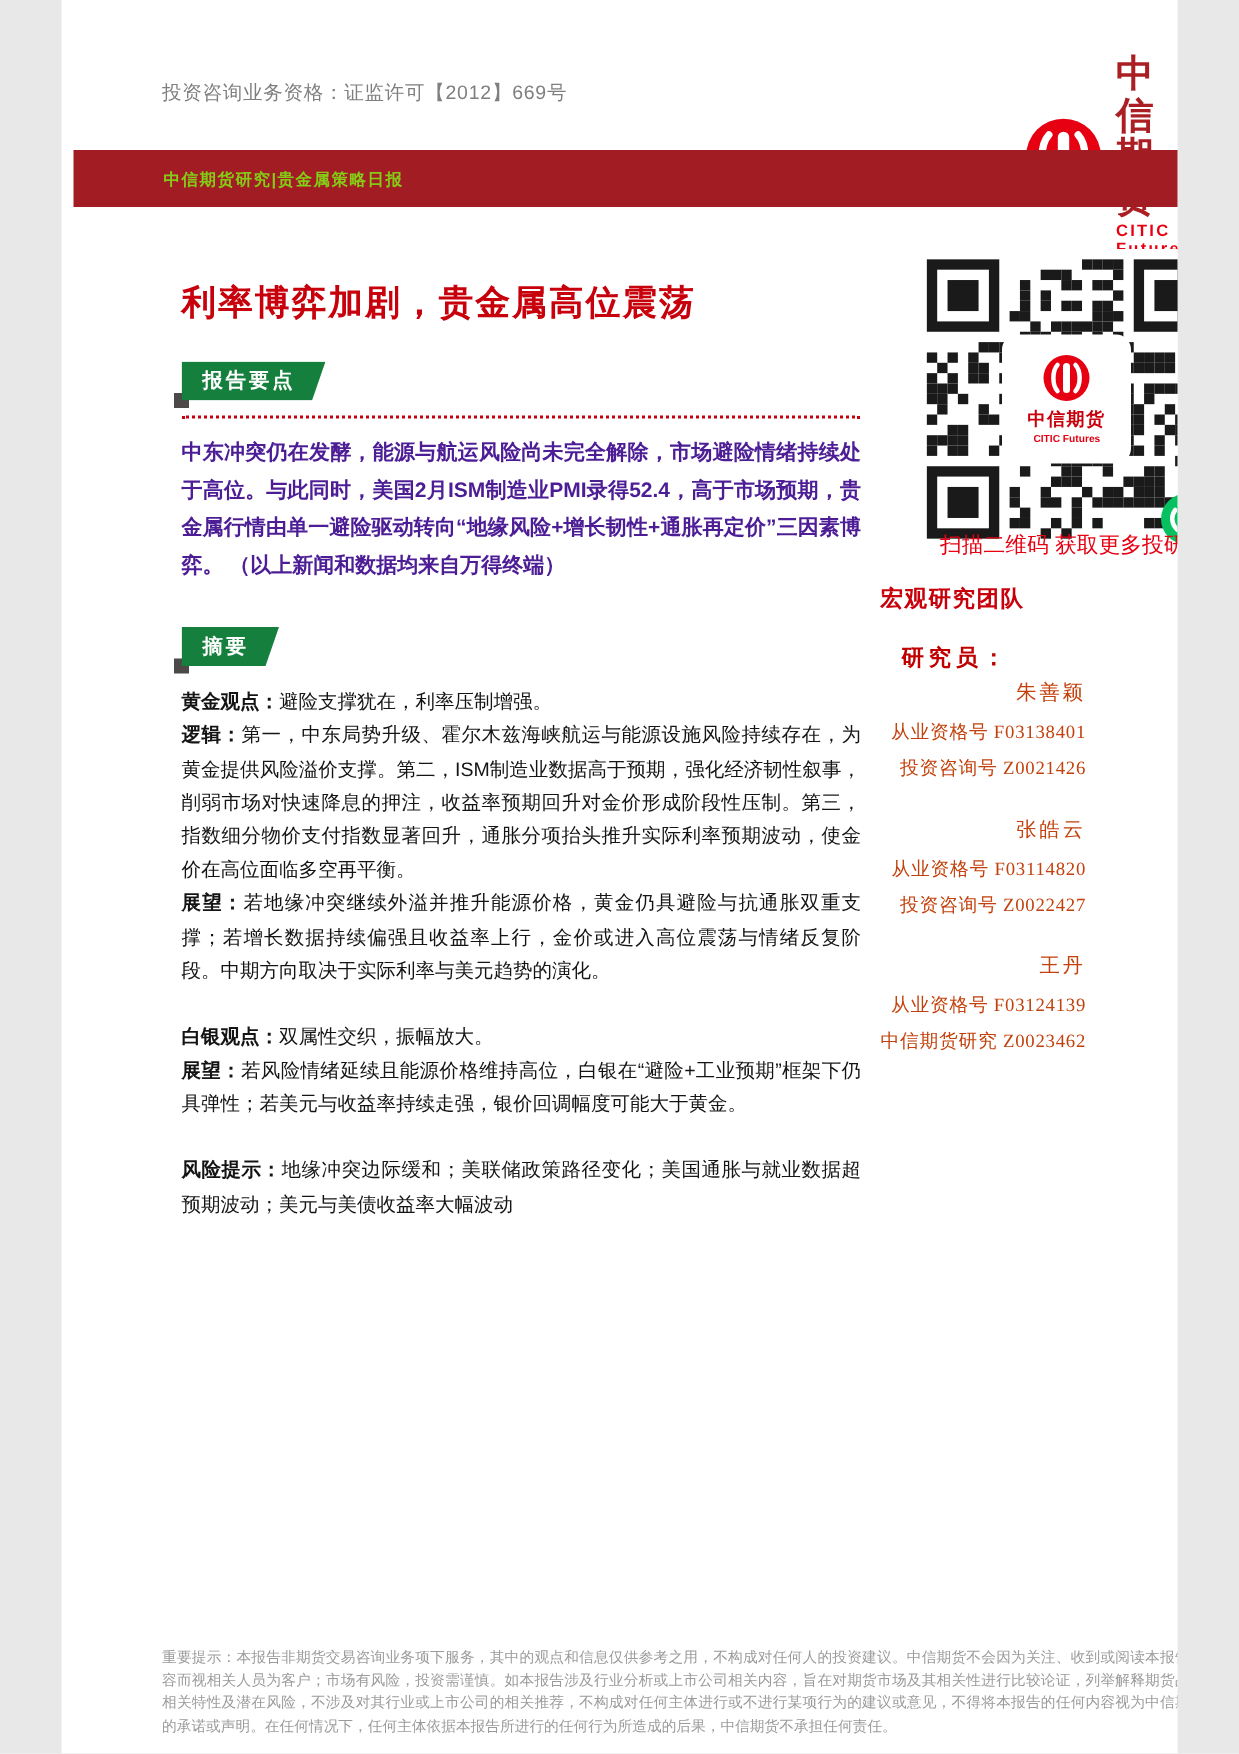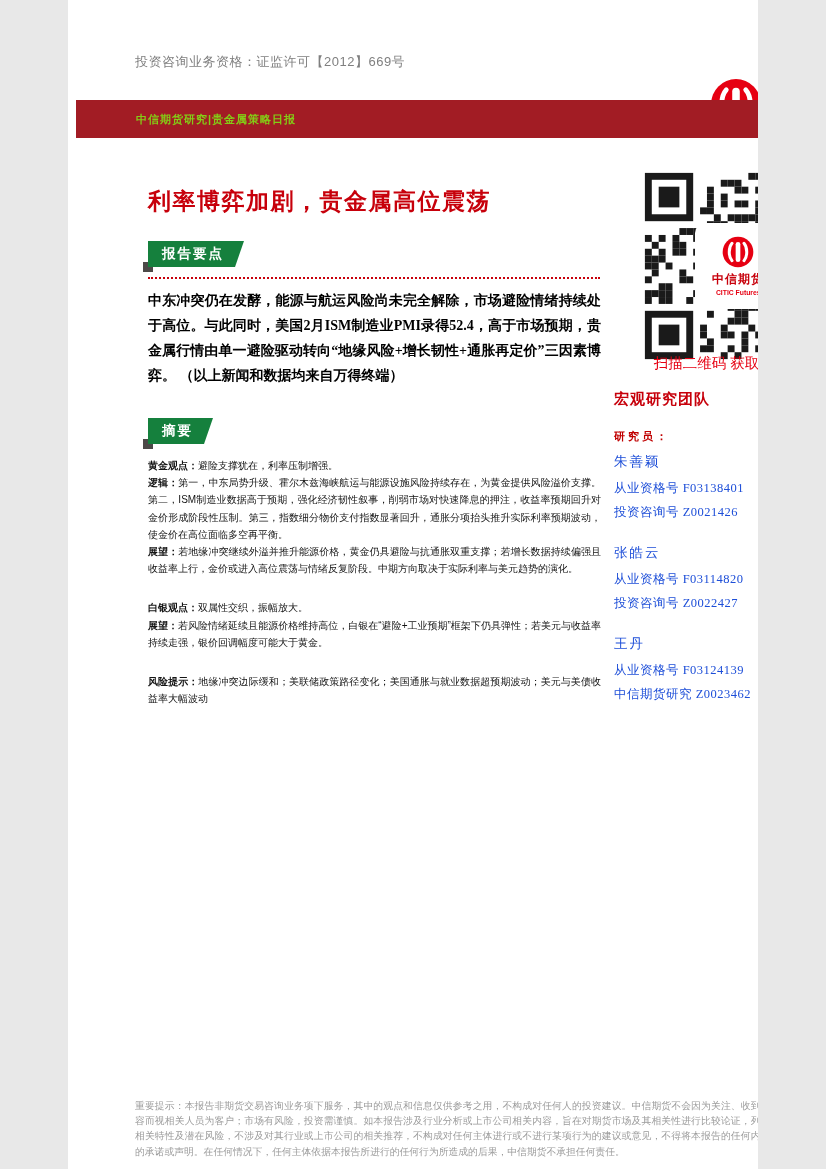--- a/index.html
+++ b/index.html
@@ -1,16 +1,16 @@
 <!DOCTYPE html>
 <html><head>
 <meta charset="utf-8">
 <style>
   html,body{margin:0;padding:0;background:#e8e8e8;}
-  .page{position:relative;width:690px;height:1169px;margin:0 auto;background:#fff;
+  .page{position:relative;width:744px;height:1169px;margin:0 auto;background:#fff;
         font-family:"Liberation Sans","DejaVu Sans",sans-serif;overflow:hidden;}
 
   .qualification{position:absolute;left:67px;top:53px;font-size:13px;color:#7f7f7f;letter-spacing:.5px;}
 
   .brand{position:absolute;left:642px;top:36px;display:flex;align-items:center;gap:9px;}
   .brand-mark{width:52px;height:52px;flex:0 0 auto;}
   .brand-cn{font-size:25px;font-weight:bold;color:#AB1F24;letter-spacing:2px;line-height:1.1;}
   .brand-en{font-size:11px;font-weight:bold;color:#E60012;letter-spacing:1.5px;margin-top:2px;}
 
   .banner{position:absolute;left:8px;top:100px;width:818px;height:38px;display:flex;}
@@ -26,45 +26,45 @@
   .tag .tag-shadow{position:absolute;left:-5px;bottom:-5px;width:10px;height:10px;background:#4c4948;}
   .tag .tag-box{position:relative;display:inline-block;background:#15803d;color:#fff;font-size:13.5px;
         font-weight:bold;letter-spacing:2px;padding:4px 20px 4px 14px;
         clip-path:polygon(0 0,100% 0,calc(100% - 9px) 100%,0 100%);text-align:right;}
   .tag-highlights{left:80px;top:241px;}
   .tag-summary{left:80px;top:418px;}
 
   .dotted{position:absolute;left:80px;top:277px;width:452px;border-top:2px dotted #C7000B;}
 
   .highlights{position:absolute;left:80px;top:289px;width:453px;margin:0;font-size:14px;
-        font-weight:bold;line-height:1.78;text-align:justify;color:#000000;font-family:Liberation Serif, serif;}
-
-  .body{position:absolute;left:80px;top:457px;width:453px;font-size:10px;line-height:1.72;
+        font-weight:bold;line-height:1.78;text-align:justify;color:#4c1d95;}
+
+  .body{position:absolute;left:80px;top:457px;width:453px;font-size:13px;line-height:1.72;
         color:#141414;text-align:justify;}
   .body p{margin:0;}
   .body p.gap{margin-top:22px;}
   .body b{font-weight:bold;}
 
   .qr{position:absolute;left:570px;top:166px;width:200px;height:200px;}
   #qr-svg{width:200px;height:200px;display:block;}
   .qr-center{position:absolute;left:50%;top:50%;transform:translate(-50%,-50%);width:86px;height:86px;
         background:#fff;border-radius:10px;display:flex;flex-direction:column;align-items:center;
         justify-content:center;}
   .qr-center svg{width:32px;height:32px;}
   .qr-cn{color:#C7000B;font-weight:bold;font-size:12px;letter-spacing:1px;margin-top:3px;white-space:nowrap;}
   .qr-en{color:#E60012;font-size:8px;font-weight:bold;transform:scale(.85);white-space:nowrap;}
   .channels{position:absolute;right:2px;bottom:2px;width:36px;height:36px;}
 
   .scan-hint{position:absolute;left:556px;top:354px;width:252px;text-align:center;color:#E60012;
         font-weight:normal;font-size:14.5px;}
   .team{position:absolute;left:546px;top:390px;color:#C7000B;font-weight:bold;font-size:15px;letter-spacing:1px;}
-  .res-label{position:absolute;left:546px;top:429px;color:#C00000;font-size:11px;font-weight:bold;letter-spacing:3px;}
-
-  .researchers{position:absolute;left:546px;top:453px;color:#1d4ed8;
-        font-family:"Liberation Serif","DejaVu Serif",serif;}
+  .res-label{position:absolute;left:560px;top:429px;color:#C00000;font-size:15px;font-weight:bold;letter-spacing:3px;}
+
+  .researchers{position:absolute;left:546px;top:453px;color:#c2410c;
+        font-family:"Liberation Serif","DejaVu Serif",serif;text-align:right;}
   .researcher{margin-bottom:23px;}
   .res-name{font-size:13.5px;margin-bottom:9px;letter-spacing:2px;}
   .res-line{font-size:12.5px;margin-bottom:7px;letter-spacing:.5px;}
 
   .footer{position:absolute;left:67px;top:1098px;width:695px;font-size:9.8px;line-height:1.55;
         color:#9b9b9b;text-align:justify;}
 </style>
 </head>
 <body>
 

